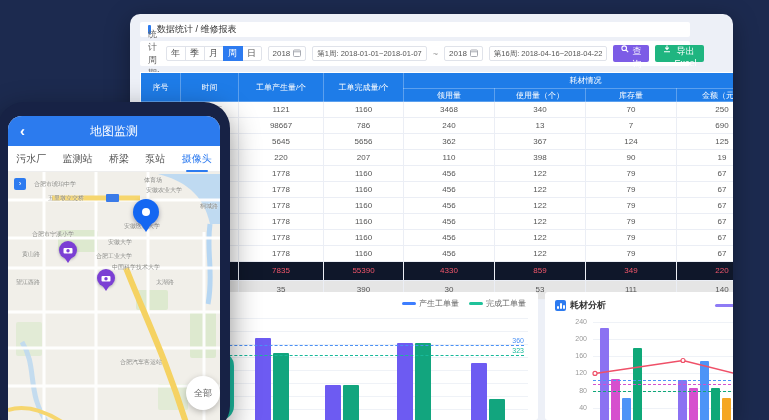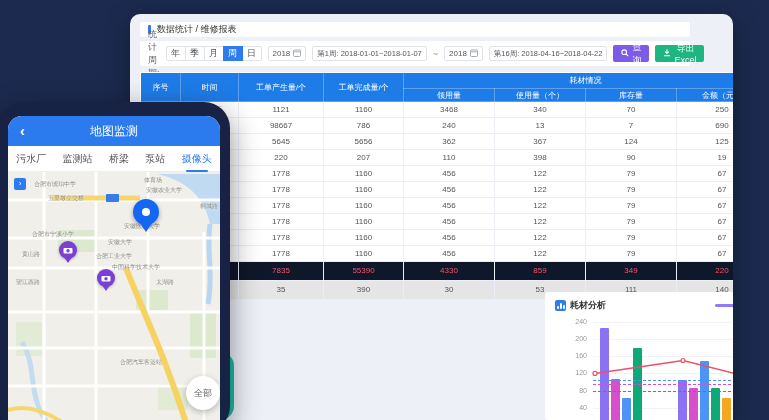--- a/index.html
+++ b/index.html
@@ -18,21 +18,21 @@
   .seg .opt{width:20px;height:15px;line-height:13px;text-align:center;border:1px solid #E0E3EA;background:#fff;
             color:#555;font-size:9px;margin-left:-1px;cursor:pointer;}
   .seg .opt:first-child{border-radius:2px 0 0 2px;margin-left:0;}
   .seg .opt:last-child{border-radius:0 2px 2px 0;}
   .seg .opt.active{background:#2D7BF0;border-color:#2D7BF0;color:#fff;position:relative;z-index:2;}
   .sel{height:15px;border:1px solid #E0E3EA;border-radius:2px;display:flex;align-items:center;gap:3px;
        padding:0 4px;color:#555;font-size:8px;background:#fff;}
   .inp{height:15px;border:1px solid #E0E3EA;border-radius:2px;display:flex;align-items:center;
        padding:0 4px;color:#555;font-size:7.5px;background:#fff;white-space:nowrap;}
   .tilde{color:#999;}
-  .btn{height:17px;border:none;border-radius:2px;color:#fff;font-size:9px;display:flex;align-items:center;
+  .btn{height:17px;border:none;border-radius:2px;color:#fff;font-size:9px;display:flex;align-items:flex-start;
        gap:3px;padding:0 8px;cursor:pointer;}
   .btn.purple{background:#7C5CE6;}
   .btn.green{background:#1FB580;}
 
   
   table.rpt{position:absolute;left:10px;top:58px;width:628px;border-collapse:collapse;table-layout:fixed;
             background:#fff;font-size:8px;}
   table.rpt th{background:#1E7CE8;color:#fff;font-weight:normal;border:1px solid rgba(255,255,255,.28);
                padding:0;text-align:center;}
   table.rpt thead tr:first-child th{height:16px;}
@@ -293,20 +293,42 @@
             <td>35</td>
             <td>390</td>
             <td>30</td>
             <td>53</td>
             <td>111</td>
             <td>140</td>
           </tr>
         </tbody>
       </table>
 
+    <div class="card left-chart">
+      <div class="legend">
+          <span><span class="sw" style="background: rgb(61, 126, 255);"></span>产生工单量</span>
+          <span><span class="sw" style="background: rgb(31, 194, 154);"></span>完成工单量</span>
+        </div>
+      <div class="plot">
+          <div class="bar" style="left: 75px; top: 22.05px; bottom: 0px; background: rgb(109, 91, 242);"></div>
+          <div class="bar" style="left: 145px; top: 69.3px; bottom: 0px; background: rgb(109, 91, 242);"></div>
+          <div class="bar" style="left: 217px; top: 26.91px; bottom: 0px; background: rgb(109, 91, 242);"></div>
+          <div class="bar" style="left: 291px; top: 46.89px; bottom: 0px; background: rgb(109, 91, 242);"></div>
+          <div class="bar" style="left: 93px; top: 36.9px; bottom: 0px; background: rgb(18, 165, 126);"></div>
+          <div class="bar" style="left: 163px; top: 69.3px; bottom: 0px; background: rgb(18, 165, 126);"></div>
+          <div class="bar" style="left: 235px; top: 26.91px; bottom: 0px; background: rgb(18, 165, 126);"></div>
+          <div class="bar" style="left: 309px; top: 82.8px; bottom: 0px; background: rgb(18, 165, 126);"></div>
+          <div class="refline" style="top: 28.8px; border-color: rgb(74, 144, 245);">
+            <span class="rl-label" style="color: rgb(74, 144, 245);">360</span>
+          </div>
+          <div class="refline" style="top: 38.79px; border-color: rgb(24, 185, 154);">
+            <span class="rl-label" style="color: rgb(24, 185, 154);">323</span>
+          </div>
+        </div>
+    </div>
 
     <div class="card right-chart">
       <div class="rplot">
           <div class="rgrid" style="top: 29.8px;"></div>
           <span class="rtick" style="top: 25.8px;">240</span>
           <div class="rgrid" style="top: 47px;"></div>
           <span class="rtick" style="top: 43px;">200</span>
           <div class="rgrid" style="top: 64.2px;"></div>
           <span class="rtick" style="top: 60.2px;">160</span>
           <div class="rgrid" style="top: 81.4px;"></div>

